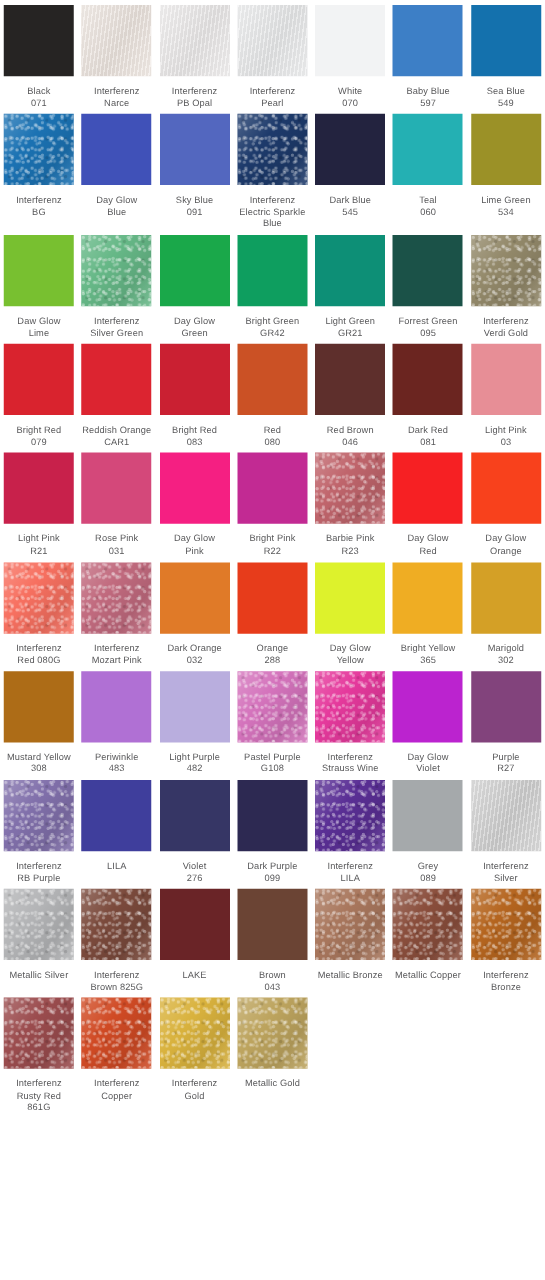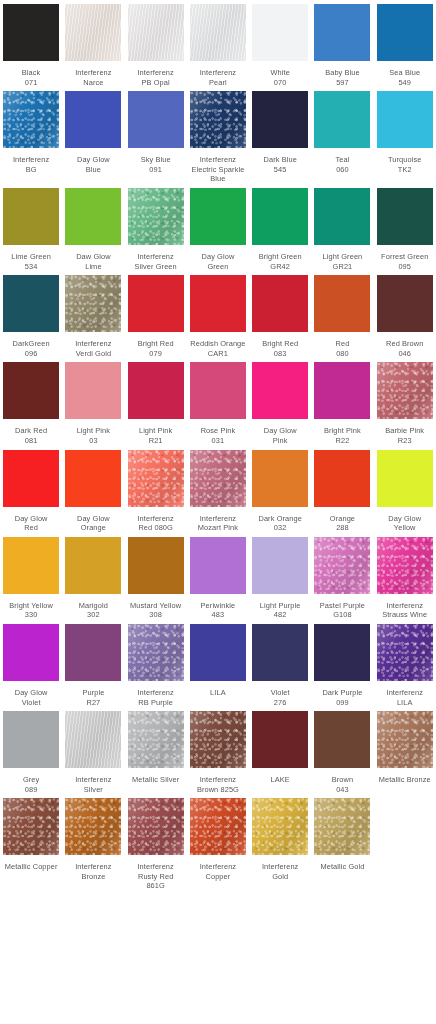--- a/index.html
+++ b/index.html
@@ -153,25 +153,20 @@
       <span class="swatch-chip" style="background-color: rgb(35, 35, 63);"></span>
       <div class="swatch-label">Dark Blue
 545</div>
     </div>
     <div class="swatch-cell">
       <span class="swatch-chip" style="background-color: rgb(36, 176, 179);"></span>
       <div class="swatch-label">Teal
 060</div>
     </div>
     <div class="swatch-cell">
-      <span class="swatch-chip" style="background-color: rgb(51, 188, 221);"></span>
-      <div class="swatch-label">Turquoise
-TK2</div>
-    </div>
-    <div class="swatch-cell">
       <span class="swatch-chip" style="background-color: rgb(155, 145, 39);"></span>
       <div class="swatch-label">Lime Green
 534</div>
     </div>
     <div class="swatch-cell">
       <span class="swatch-chip" style="background-color: rgb(120, 192, 48);"></span>
       <div class="swatch-label">Daw Glow
 Lime</div>
     </div>
     <div class="swatch-cell">
@@ -193,25 +188,20 @@
       <span class="swatch-chip" style="background-color: rgb(13, 143, 118);"></span>
       <div class="swatch-label">Light Green
 GR21</div>
     </div>
     <div class="swatch-cell">
       <span class="swatch-chip" style="background-color: rgb(27, 82, 72);"></span>
       <div class="swatch-label">Forrest Green
 095</div>
     </div>
     <div class="swatch-cell">
-      <span class="swatch-chip" style="background-color: rgb(28, 83, 96);"></span>
-      <div class="swatch-label">DarkGreen
-096</div>
-    </div>
-    <div class="swatch-cell">
       <span class="swatch-chip tex" style="background-color: rgb(147, 137, 106);"></span>
       <div class="swatch-label">Interferenz
 Verdi Gold</div>
     </div>
     <div class="swatch-cell">
       <span class="swatch-chip" style="background-color: rgb(217, 35, 46);"></span>
       <div class="swatch-label">Bright Red
 079</div>
     </div>
     <div class="swatch-cell">
@@ -300,21 +290,21 @@
 288</div>
     </div>
     <div class="swatch-cell">
       <span class="swatch-chip" style="background-color: rgb(221, 242, 44);"></span>
       <div class="swatch-label">Day Glow
 Yellow</div>
     </div>
     <div class="swatch-cell">
       <span class="swatch-chip" style="background-color: rgb(239, 173, 35);"></span>
       <div class="swatch-label">Bright Yellow
-330</div>
+365</div>
     </div>
     <div class="swatch-cell">
       <span class="swatch-chip" style="background-color: rgb(212, 160, 38);"></span>
       <div class="swatch-label">Marigold
 302</div>
     </div>
     <div class="swatch-cell">
       <span class="swatch-chip" style="background-color: rgb(173, 108, 23);"></span>
       <div class="swatch-label">Mustard Yellow
 308</div>

